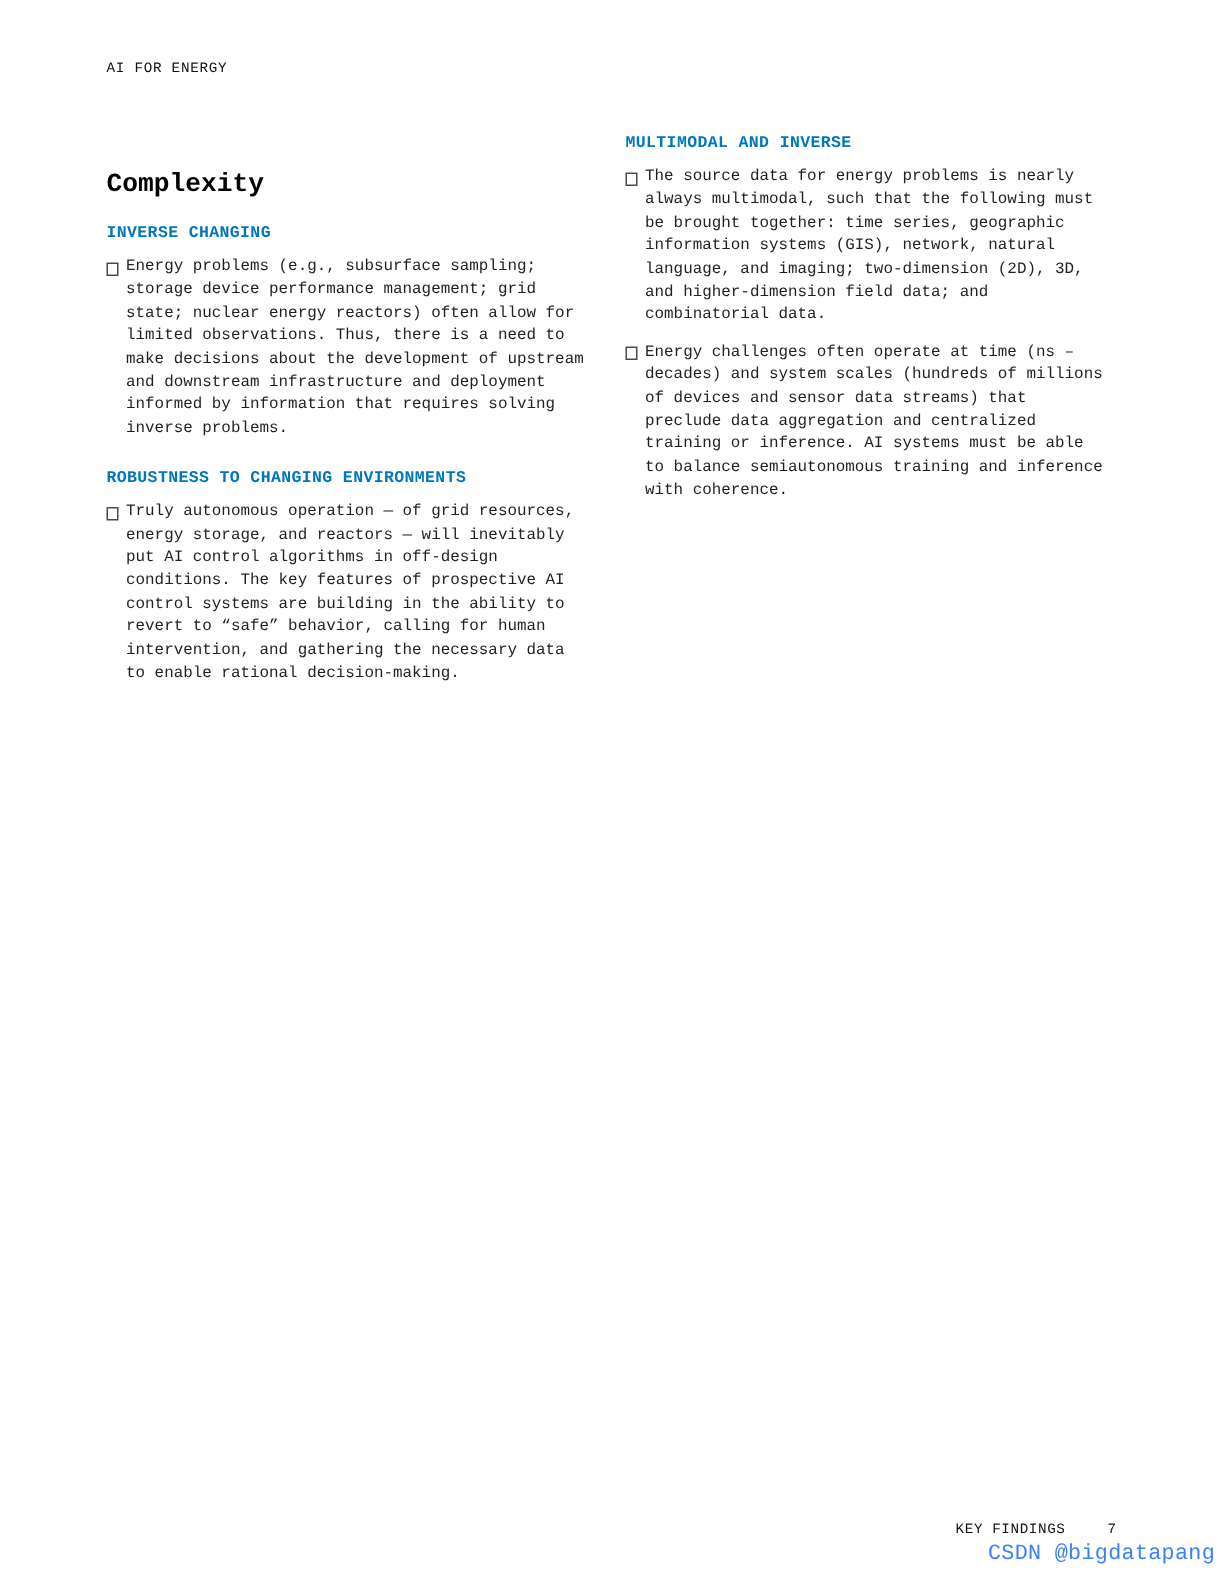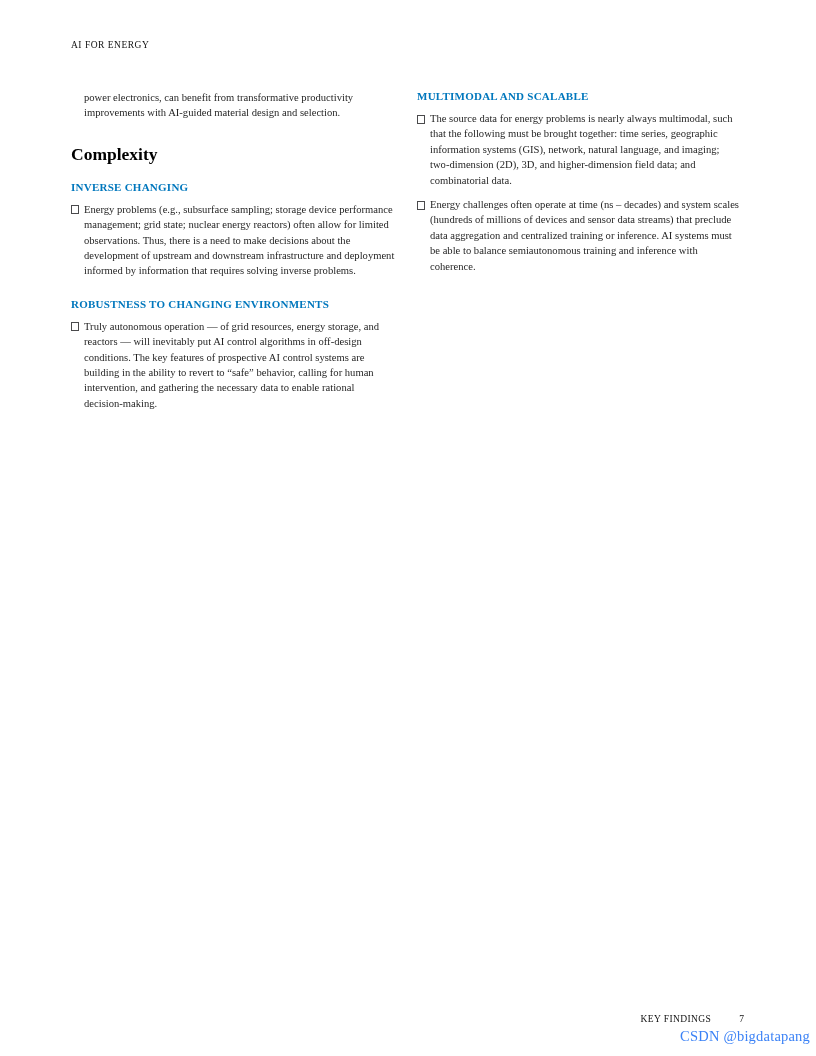--- a/index.html
+++ b/index.html
@@ -5,21 +5,21 @@
   html, body {
     margin: 0;
     padding: 0;
     background: #ffffff;
   }
   .page {
     position: relative;
     width: 816px;
     height: 1056px;
     background: #ffffff;
-    font-family: Liberation Serif, serif;
+    font-family: Liberation Mono, monospace;
     color: #1f1f1f;
     overflow: hidden;
   }
   .running-header {
     position: absolute;
     top: 40px;
     left: 71px;
     font-size: 9.5px;
     letter-spacing: 0.5px;
     color: #111111;
@@ -100,21 +100,20 @@
 </style>
 </head>
 <body>
 
 <div class="page">
 
   <div class="running-header">AI FOR ENERGY</div>
 
   <div class="col left">
 
-    <p class="continuation">power electronics, can benefit from transformative productivity improvements with AI-guided material design and selection.</p>
 
     <h1 class="section">Complexity</h1>
 
     <h2 class="subhead">INVERSE CHANGING</h2>
 
     <div class="bullet">
       <span class="sq"></span>
       <span>Energy problems (e.g., subsurface sampling; storage device performance management; grid state; nuclear energy reactors) often allow for limited observations. Thus, there is a need to make decisions about the development of upstream and downstream infrastructure and deployment informed by information that requires solving inverse problems.</span>
     </div>
 
@@ -123,21 +122,21 @@
     <div class="bullet">
       <span class="sq"></span>
       <span>Truly autonomous operation — of grid resources, energy storage, and reactors — will inevitably put AI control algorithms in off-design conditions. The key features of prospective AI control systems are building in the ability to revert to “safe” behavior, calling for human intervention, and gathering the necessary data to enable rational decision-making.</span>
     </div>
 
 
   </div>
 
   <div class="col right">
 
-    <h2 class="subhead">MULTIMODAL AND SCALABLE</h2>
+    <h2 class="subhead">MULTIMODAL AND INVERSE</h2>
 
     <div class="bullet">
       <span class="sq"></span>
       <span>The source data for energy problems is nearly always multimodal, such that the following must be brought together: time series, geographic information systems (GIS), network, natural language, and imaging; two-dimension (2D), 3D, and higher-dimension field data; and combinatorial data.</span>
     </div>
 
     <div class="bullet">
       <span class="sq"></span>
       <span>Energy challenges often operate at time (ns – decades) and system scales (hundreds of millions of devices and sensor data streams) that preclude data aggregation and centralized training or inference. AI systems must be able to balance semiautonomous training and inference with coherence.</span>
     </div>

